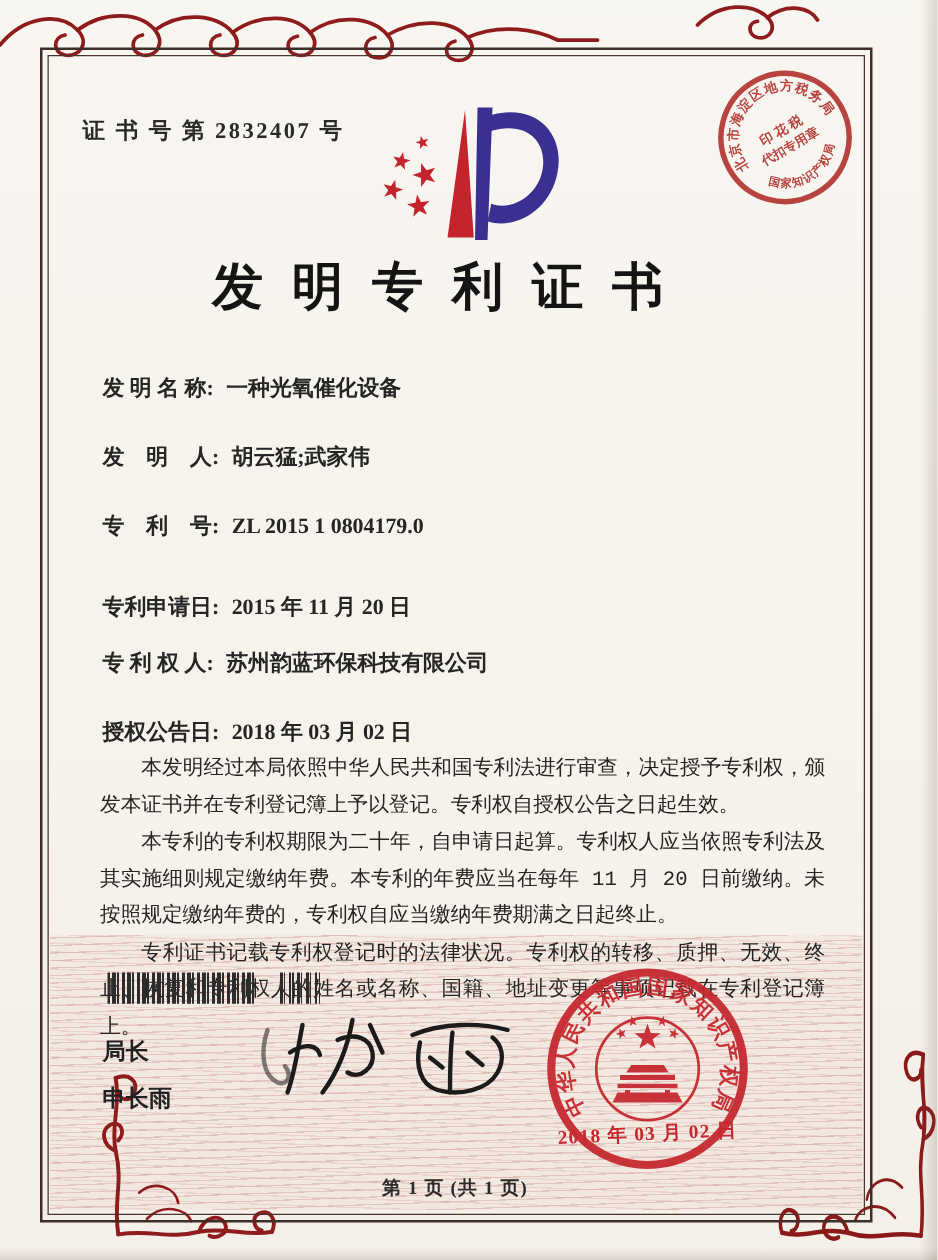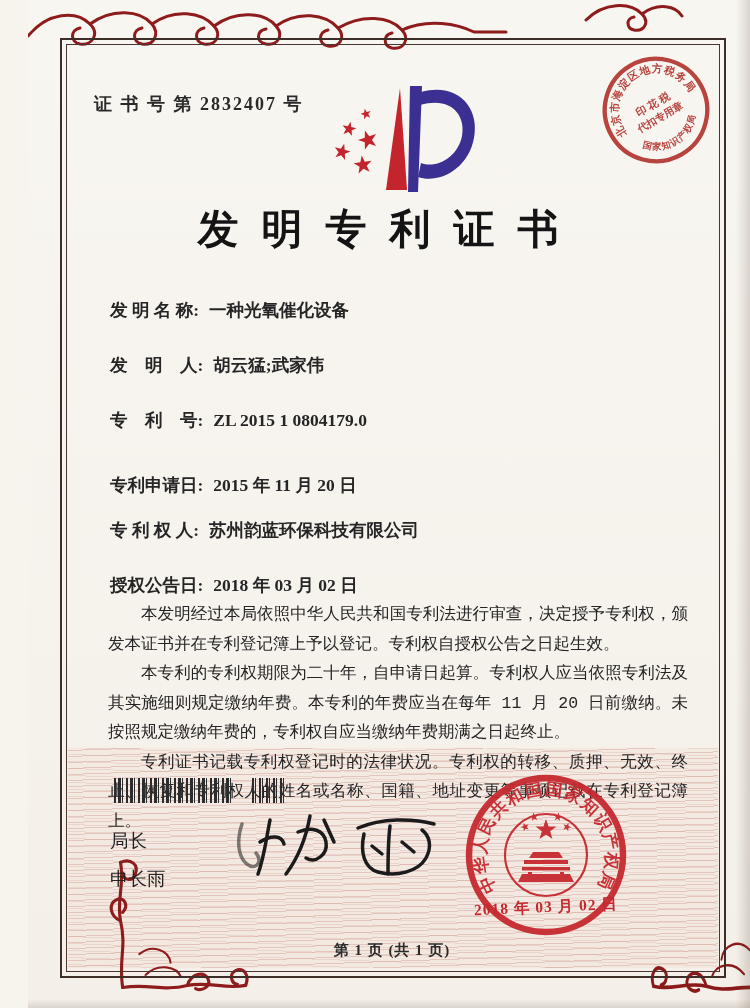--- a/index.html
+++ b/index.html
@@ -2,21 +2,21 @@
 <html><head>
 <meta charset="utf-8">
 <style>
   html,body{margin:0;padding:0;}
   body{
     width:750px;height:1008px;overflow:hidden;position:relative;
     background:#f7f4ee;
     font-family:"Liberation Serif","DejaVu Serif",serif;
     color:#222;
   }
-  .page{position:absolute;inset:0;background:linear-gradient(180deg,#f8f6f1 0%,#f6f2ec 60%,#f4efe8 100%);margin-left:28px;}
+  .page{position:absolute;inset:0;background:linear-gradient(180deg,#f8f6f1 0%,#f6f2ec 60%,#f4efe8 100%);}
   
   .guilloche{
     position:absolute;left:40px;top:748px;width:650px;height:220px;
     background-color:rgba(236,216,206,0.28);
     background-image:
       repeating-linear-gradient(178deg, rgba(203,146,138,0) 0 2px, rgba(203,146,138,0.40) 2px 3px, rgba(203,146,138,0) 3px 6px),
       repeating-linear-gradient(2deg, rgba(214,168,158,0) 0 3px, rgba(214,168,158,0.30) 3px 4px, rgba(214,168,158,0) 4px 7px);
   }
   .frame{
     position:absolute;left:38px;top:44px;width:652px;height:926px;
@@ -45,21 +45,21 @@
   .f0{top:298px}.f1{top:353px}.f2{top:408px}.f3{top:473px}.f4{top:518px}.f5{top:573px}
 
   .body-text{position:absolute;left:80px;top:600px;width:580px;font-size:16.5px;line-height:29.5px;color:#242424;text-align:justify;font-weight:500;font-family:Liberation Mono, monospace;}
   .body-text p{margin:0;text-indent:2em;}
 
   .barcode{position:absolute;left:86px;top:778px;height:25px;display:flex;}
   .bar-long{width:118px;height:25px;background:repeating-linear-gradient(90deg,#2c2c2c 0 2px,transparent 2px 4px,#2c2c2c 4px 7px,transparent 7px 8px,#2c2c2c 8px 9px,transparent 9px 12px);}
   .bar-gap{width:20px;}
   .bar-short{width:34px;height:25px;background:repeating-linear-gradient(90deg,#2c2c2c 0 2px,transparent 2px 3px,#2c2c2c 3px 4px,transparent 4px 7px);}
 
-  .signer{position:absolute;left:82px;top:828px;font-size:18.5px;font-weight:400;color:#222;}
+  .signer{position:absolute;left:82px;top:828px;font-size:18.5px;font-weight:700;color:#222;}
   .signer div{margin-bottom:13px;}
   .signature{position:absolute;left:178px;top:798px;width:246px;height:104px;}
 
   .seal{position:absolute;left:433px;top:770px;width:170px;height:170px;opacity:0.94;}
   .seal-date{position:absolute;left:436px;top:897px;width:164px;text-align:center;font-size:15.5px;font-weight:700;color:#c5282e;letter-spacing:1px;transform:rotate(-2.5deg);}
 
   .footer{position:absolute;left:38px;top:941px;width:652px;text-align:center;font-size:15px;font-weight:600;color:#2b2b2b;letter-spacing:1px;}
 </style>
 </head>
 <body>

